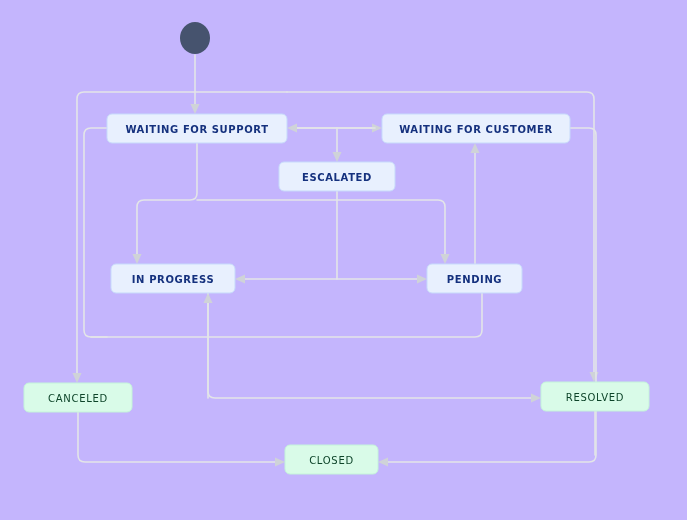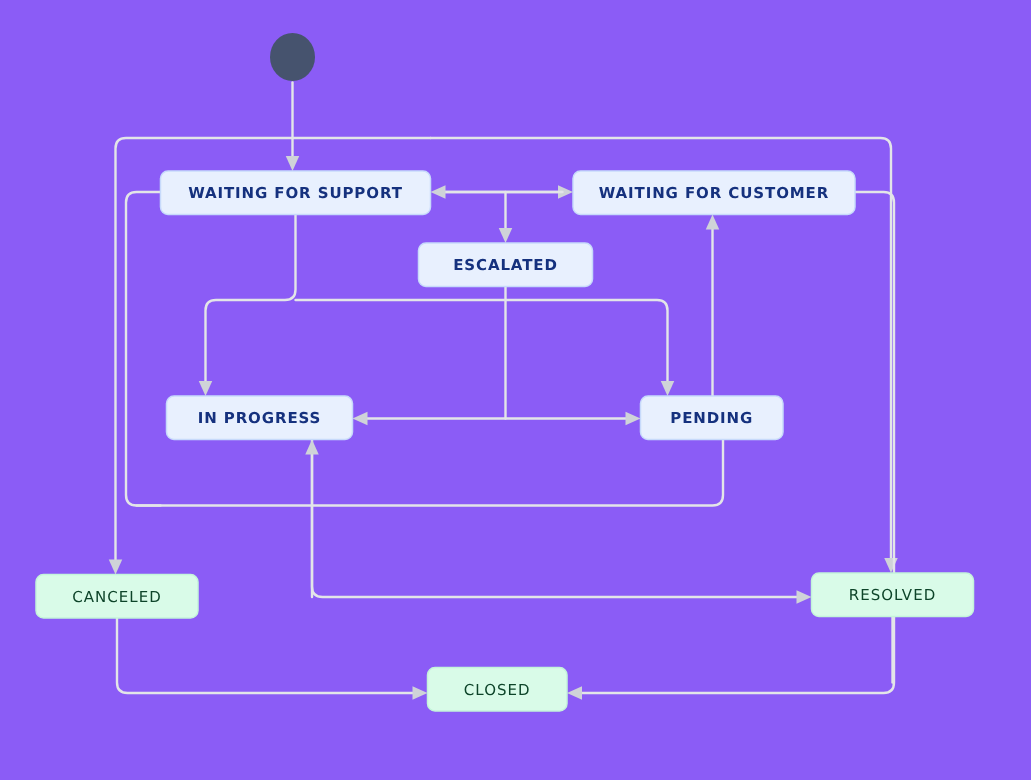--- a/index.html
+++ b/index.html
@@ -10,21 +10,21 @@
   body {
     width: 687px;
     height: 520px;
     font-family: "Liberation Sans", sans-serif;
     overflow: hidden;
   }
   #diagram-root {
     position: relative;
     width: 687px;
     height: 520px;
-    background: #8b5cf6;
+    background: #c4b5fd;
   }
   svg#state-diagram {
     display: block;
     width: 687px;
     height: 520px;
   }
   .edge-path {
     fill: none;
     stroke: #e3e5e8;
     stroke-width: 1.6;

